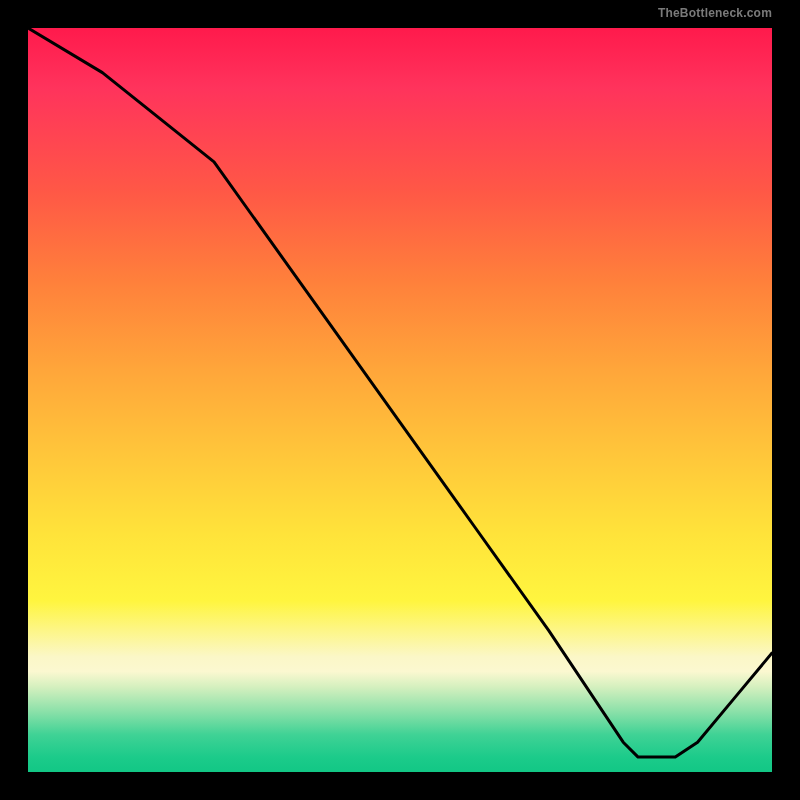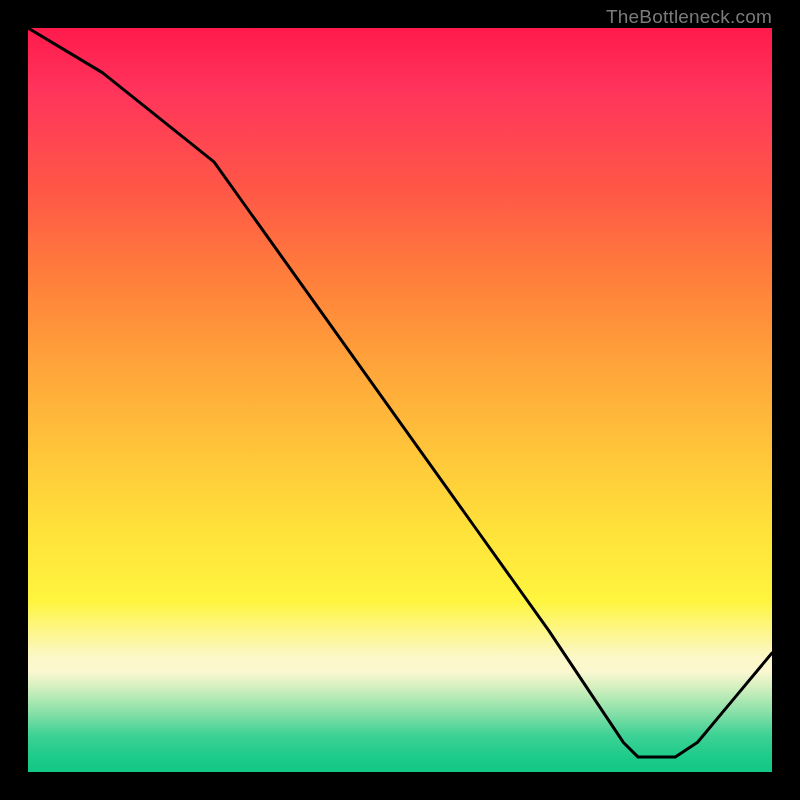--- a/index.html
+++ b/index.html
@@ -41,22 +41,22 @@
       #3fd295 95%,
       #1ccb8a 98%,
       #12c785 100%
     );
   }
   .watermark {
     position: absolute;
     top: 6px;
     right: 28px;
     color: #7a7a7a;
-    font-size: 19px;
-    font-weight: 400;
+    font-size: 12px;
+    font-weight: 700;
     letter-spacing: 0.2px;
     margin-left: 24px;
   }
   svg.line {
     position: absolute;
     left: 0;
     top: 0;
     width: 744px;
     height: 744px;
   }

